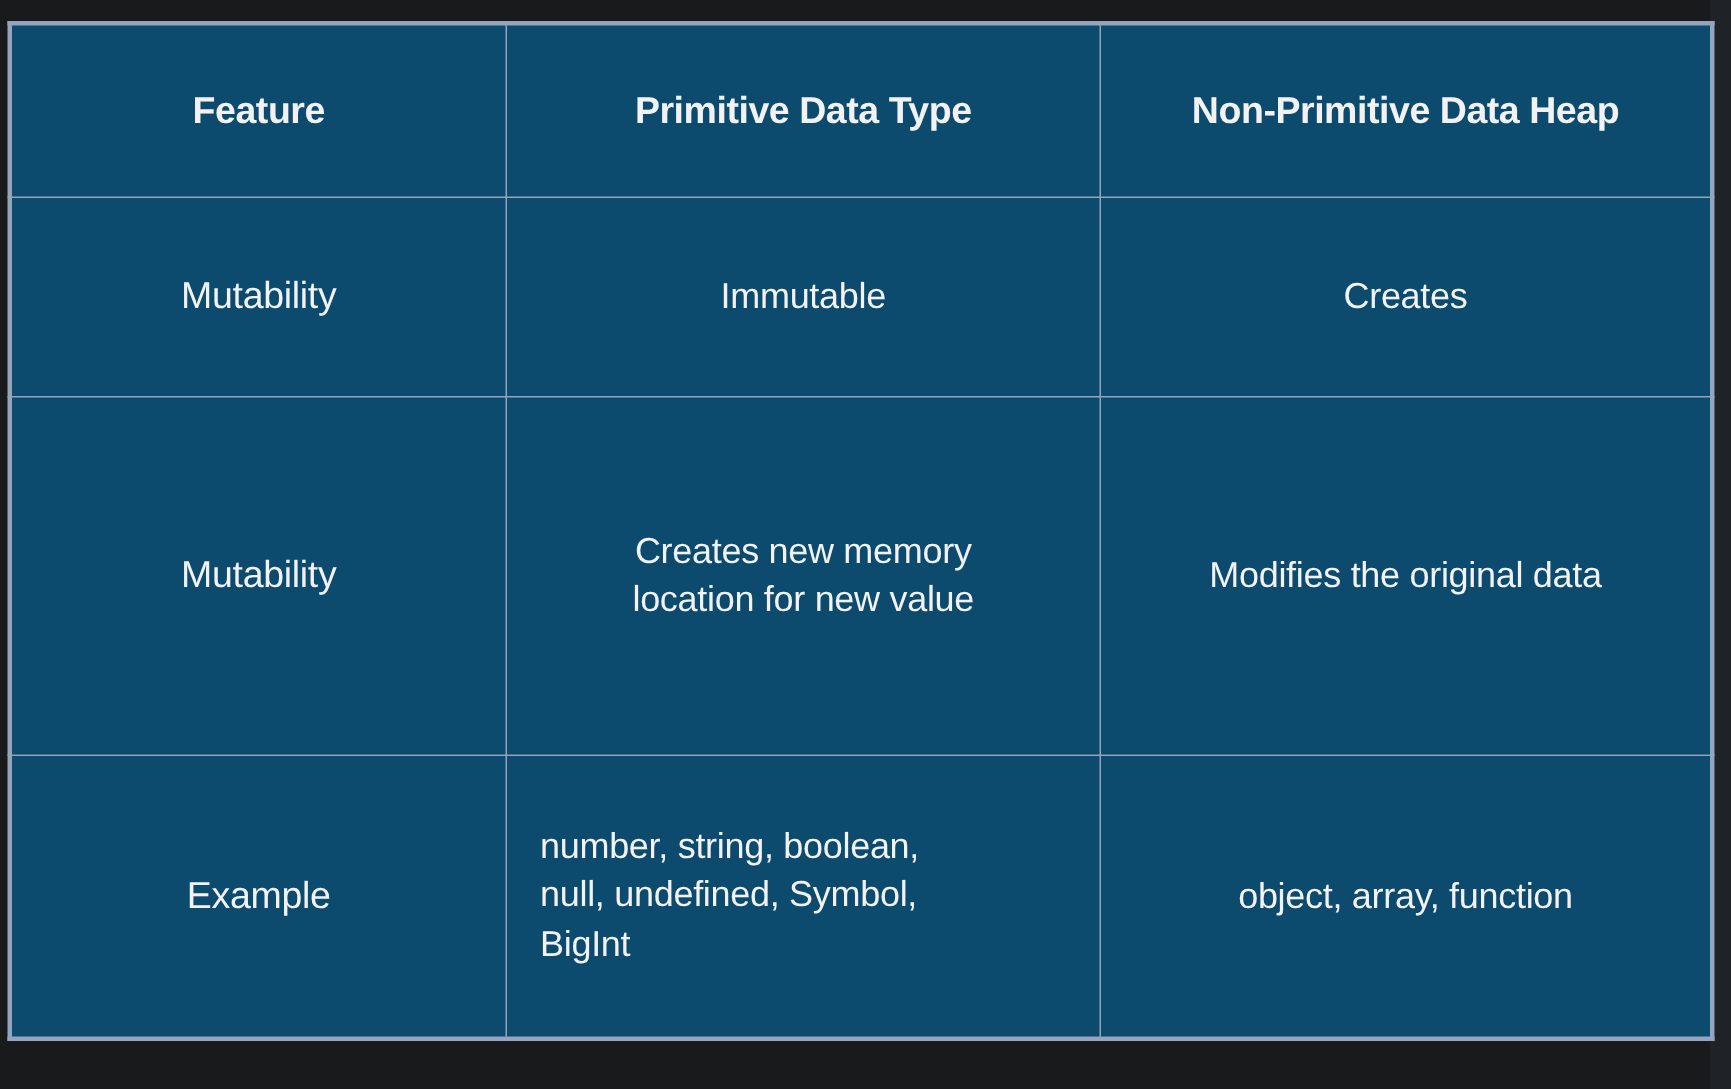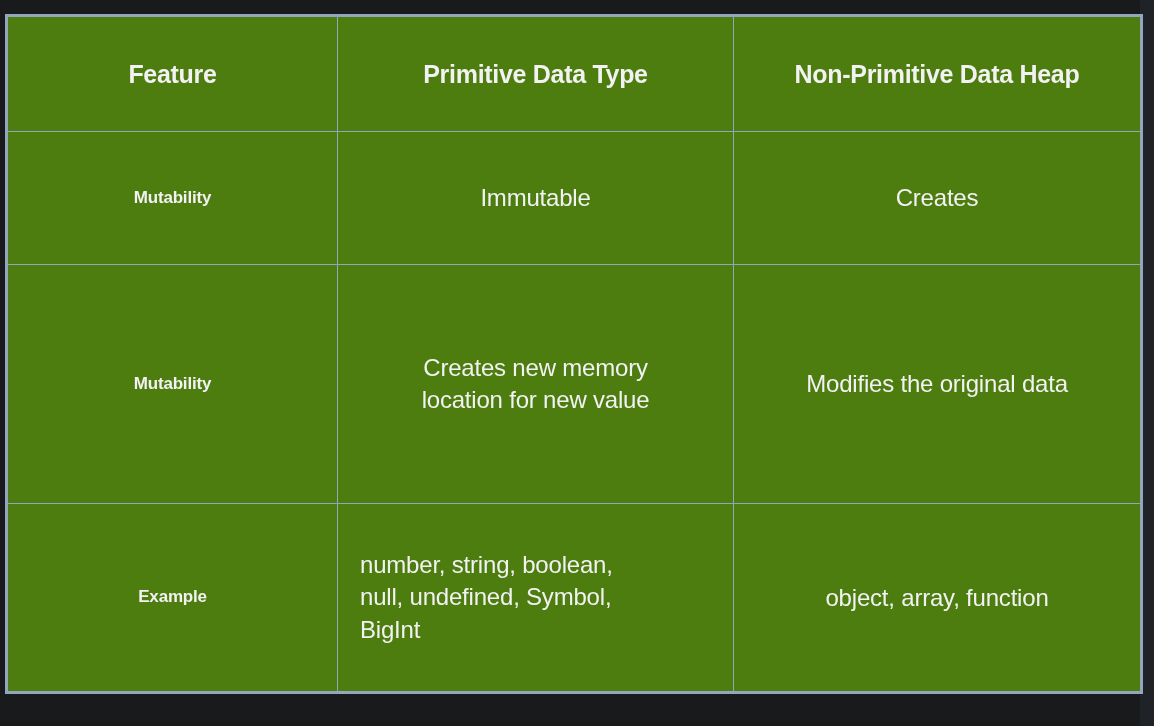--- a/index.html
+++ b/index.html
@@ -44,40 +44,40 @@
     border: 3px solid #93a6bd;
   }
 
   table.comparison-table col.c1 { width: 331px; }
   table.comparison-table col.c2 { width: 396px; }
   table.comparison-table col.c3 { width: 408px; }
 
   table.comparison-table th,
   table.comparison-table td {
     border: 1px solid #93a6bd;
-    background: #4d7c0f;
+    background: #0c4a6e;
     color: #f2f2f2;
     text-align: center;
     vertical-align: middle;
     padding: 4px 12px;
     letter-spacing: -0.2px;
   }
 
   
   tr.header-row th {
     font-size: 25px;
     font-weight: bold;
     height: 106px;
     letter-spacing: -0.3px;
   }
 
   
   td.feature-cell {
-    font-size: 17px;
-    font-weight: bold;
+    font-size: 25px;
+    font-weight: normal;
     letter-spacing: -0.3px;
   }
 
   td.value-cell {
     font-size: 24px;
     font-weight: normal;
     line-height: 1.32;
   }
 
   td.value-cell.align-left {

